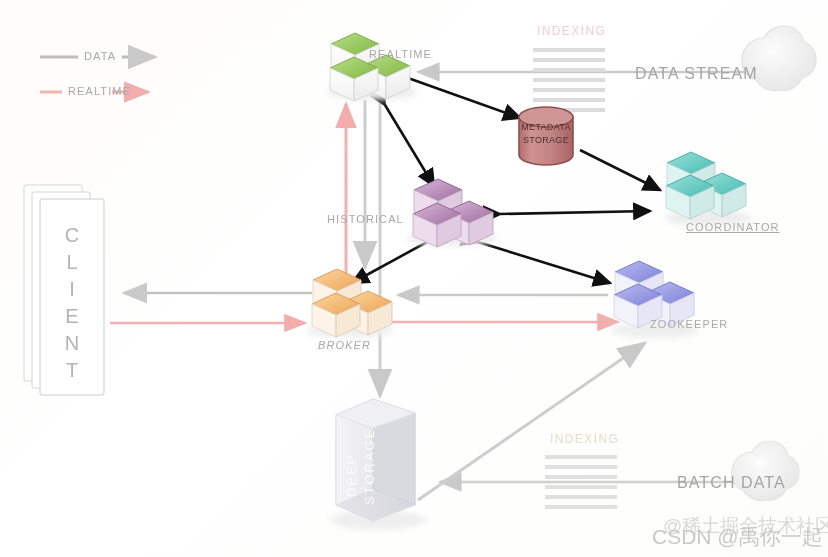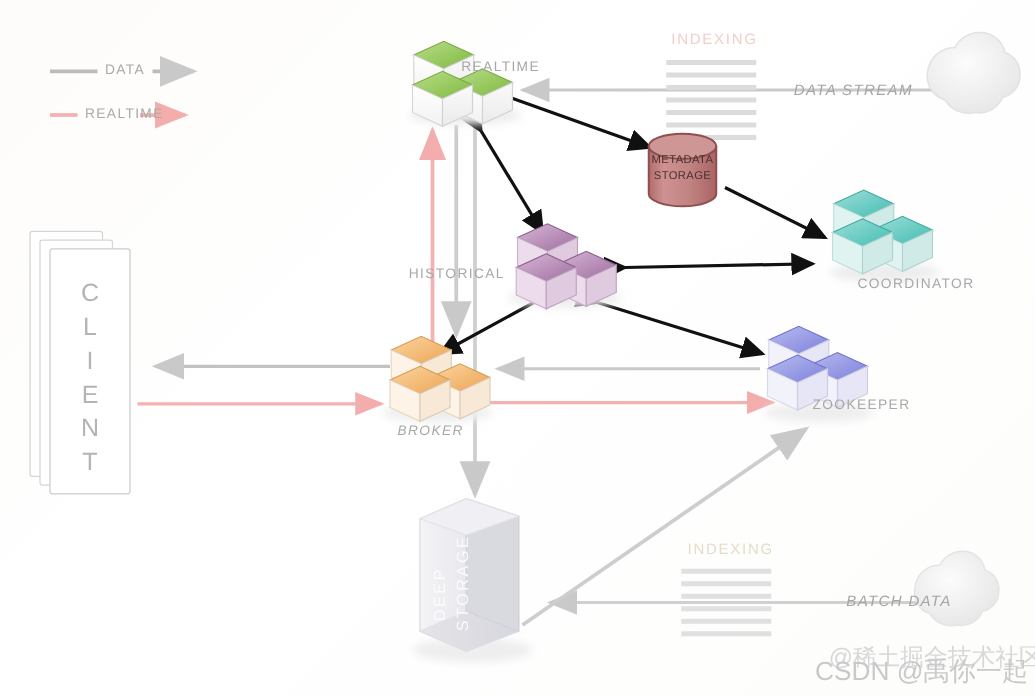--- a/index.html
+++ b/index.html
@@ -4,21 +4,21 @@
 <style>
   html,body{margin:0;padding:0;background:#fff;}
   body{font-family:"Liberation Sans",sans-serif;}
   #stage{position:relative;width:828px;height:557px;overflow:hidden;
          background:linear-gradient(135deg,#fdfcfa 0%,#ffffff 40%,#fdfdfc 100%);}
   #svg{position:absolute;inset:0;width:828px;height:557px;}
   .lbl{position:absolute;color:#aeaeae;letter-spacing:1.1px;white-space:nowrap;
        font-family:"Liberation Sans",sans-serif;}
   .lbl-node{font-size:11px;color:#a8a8a8;}
   .lbl-legend{font-size:11px;color:#a9a9a9;}
-  .lbl-stream{font-size:12px;color:#a5a5a5;font-style:italic;}
+  .lbl-stream{font-size:16px;color:#a5a5a5;}
   .lbl-index{font-size:12px;color:#f0cfcb;letter-spacing:1.4px;}
   .lbl-index2{font-size:12px;color:#e6dcc8;letter-spacing:1.4px;}
   .client-letters{position:absolute;color:#b4b4b4;font-size:20px;
        letter-spacing:0;line-height:27px;text-align:center;width:40px;}
   .deep-txt{position:absolute;color:#fbfbfb;font-size:13px;letter-spacing:2px;
        transform:rotate(-90deg);transform-origin:left top;white-space:nowrap;}
   .wm{position:absolute;white-space:nowrap;font-family:"Liberation Sans",sans-serif;}
   .wm1{font-size:19px;color:#d8d8d8;}
   .wm2{font-size:21px;color:#c9c9c9;}
 </style>
@@ -250,21 +250,21 @@
     <text x="546" y="143" text-anchor="middle" font-family="Liberation Sans, sans-serif" font-size="9" fill="#4a3030" letter-spacing="0.3">STORAGE</text>
   </svg>
 
   <div class="lbl lbl-legend" style="left:84px;top:50px;text-align:right;">DATA</div>
   <div class="lbl lbl-legend" style="left:68px;top:85px;">REALTIME</div>
 
   <div class="lbl lbl-node" style="left:369px;top:48px;">REALTIME</div>
   <div class="lbl lbl-node" style="left:327px;top:213px;">HISTORICAL</div>
   <div class="lbl lbl-node" style="left:318px;top:339px;font-style:italic;">BROKER</div>
   <div class="lbl lbl-node" style="left:650px;top:318px;">ZOOKEEPER</div>
-  <div class="lbl lbl-node" style="left:686px;top:221px;">COORDINATOR</div>
+  <div class="lbl lbl-node" style="left:686px;top:221px;text-decoration:underline;">COORDINATOR</div>
 
   <div class="lbl lbl-stream" style="left:635px;top:65px;">DATA STREAM</div>
   <div class="lbl lbl-stream" style="left:637px;top:474px;margin-left:40px;">BATCH DATA</div>
 
   <div class="lbl lbl-index" style="left:537px;top:24px;">INDEXING</div>
   <div class="lbl lbl-index2" style="left:550px;top:432px;">INDEXING</div>
 
   <div class="client-letters" style="left:52px;top:222px;">
     <div>C</div>
     <div>L</div>

